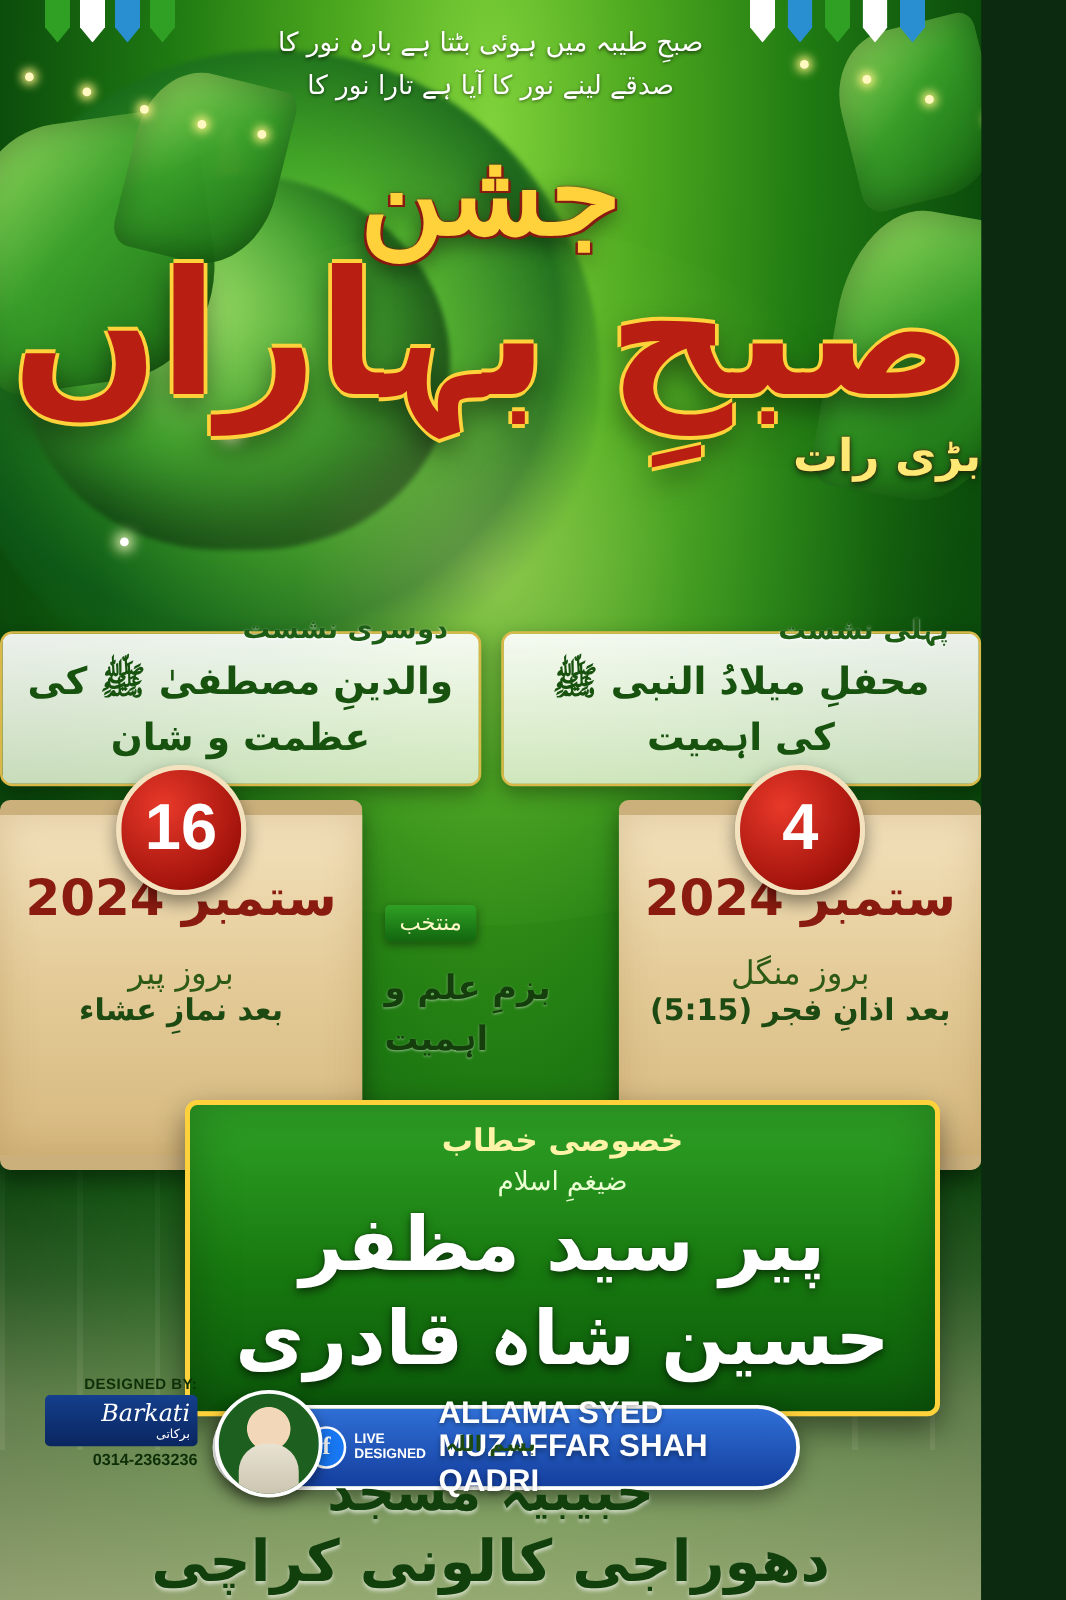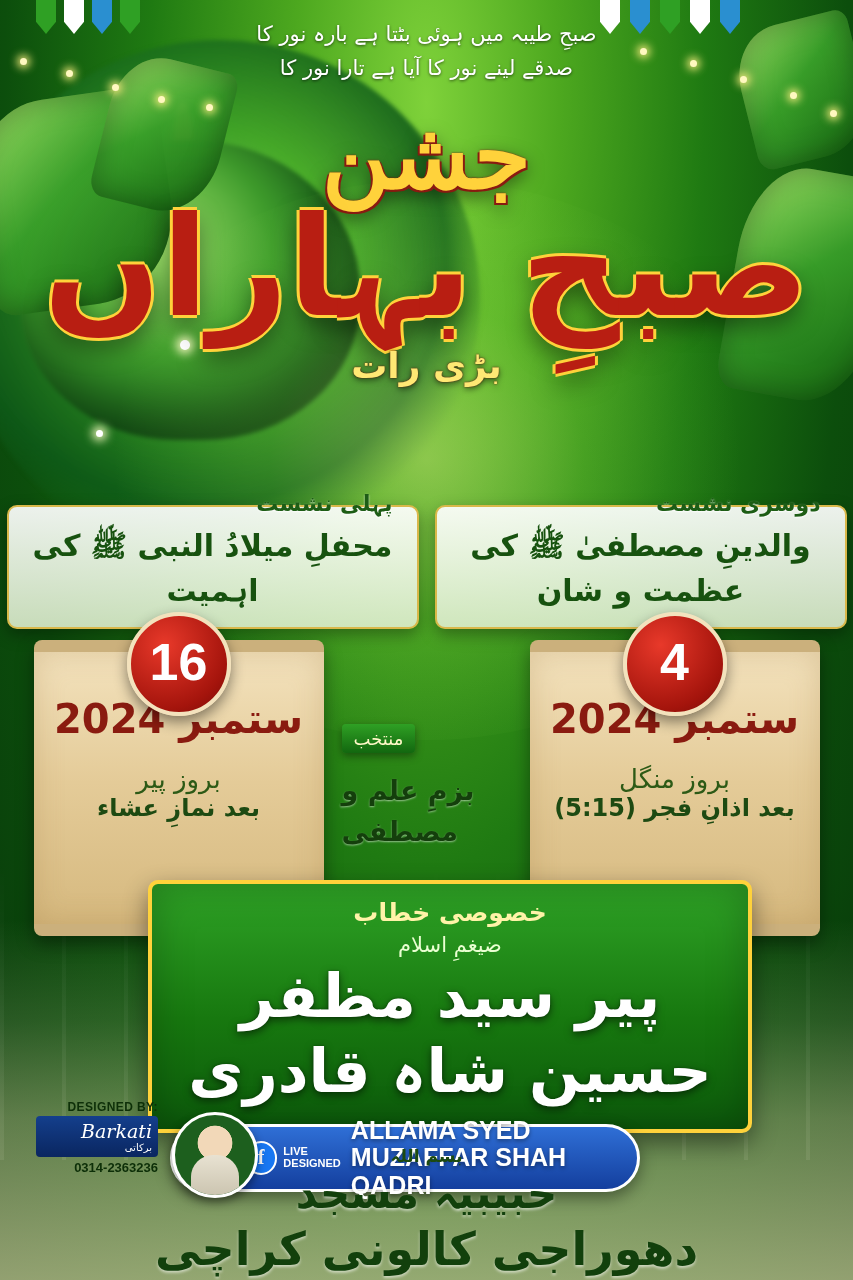--- a/index.html
+++ b/index.html
@@ -5,21 +5,21 @@
   html, body {
     margin: 0;
     padding: 0;
     background: #0b2a10;
   }
   body {
     font-family: "Liberation Sans", sans-serif;
   }
   .poster {
     position: relative;
-    width: 853px;
+    width: 785px;
     height: 1280px;
     overflow: hidden;
     background:
       radial-gradient(ellipse at 50% 8%, #7fd23a 0%, #4da81f 22%, #1f7a12 46%, #0c4e0c 70%, #07360a 100%);
   }
   
   .bg-dome {
     position: absolute;
     left: -40px;
     top: 40px;
@@ -162,20 +162,21 @@
       0 -3px 0 #ffd23b,
       0 10px 24px rgba(0,0,0,.5);
   }
   .title-sub {
     margin-top: 4px;
     font-family: "DejaVu Sans", sans-serif;
     font-size: 36px;
     font-weight: bold;
     color: #ffe874;
     text-shadow: 0 2px 6px rgba(0,0,0,.6), 0 0 2px #7d1a10;
+    text-align: right;
   }
   
   .sessions {
     position: absolute;
     top: 505px;
     left: 0; right: 0;
     display: flex;
     flex-direction: row-reverse;
     justify-content: center;
     gap: 16px;
@@ -512,40 +513,40 @@
   </div>
 
   <div class="title-wrap">
     <div class="title-jashn">جشن</div>
     <div class="title-main">صبحِ بہاراں</div>
     <div class="title-sub">بڑی رات</div>
   </div>
 
   <div class="sessions">
     <div class="session">
+      <div class="label">دوسری نشست</div>
+      <div class="text">والدینِ مصطفیٰ ﷺ کی عظمت و شان</div>
+    </div>
+    <div class="session">
       <div class="label">پہلی نشست</div>
       <div class="text">محفلِ میلادُ النبی ﷺ کی اہمیت</div>
-    </div>
-    <div class="session">
-      <div class="label">دوسری نشست</div>
-      <div class="text">والدینِ مصطفیٰ ﷺ کی عظمت و شان</div>
     </div>
   </div>
 
   <div class="scrolls">
     <div class="scroll">
       <div class="badge">16</div>
       <div class="month">ستمبر 2024</div>
       <div class="day">بروز پیر</div>
       <div class="time">بعد نمازِ عشاء</div>
     </div>
 
     <div class="mid-tag">
       <div class="flag">منتخب</div>
-      <div class="lines">بزمِ علم و مصطفی</div>
+      <div class="lines">بزمِ علم و اہمیت</div>
     </div>
 
     <div class="scroll">
       <div class="badge">4</div>
       <div class="month">ستمبر 2024</div>
       <div class="day">بروز منگل</div>
       <div class="time">بعد اذانِ فجر (5:15)</div>
     </div>
   </div>
 

